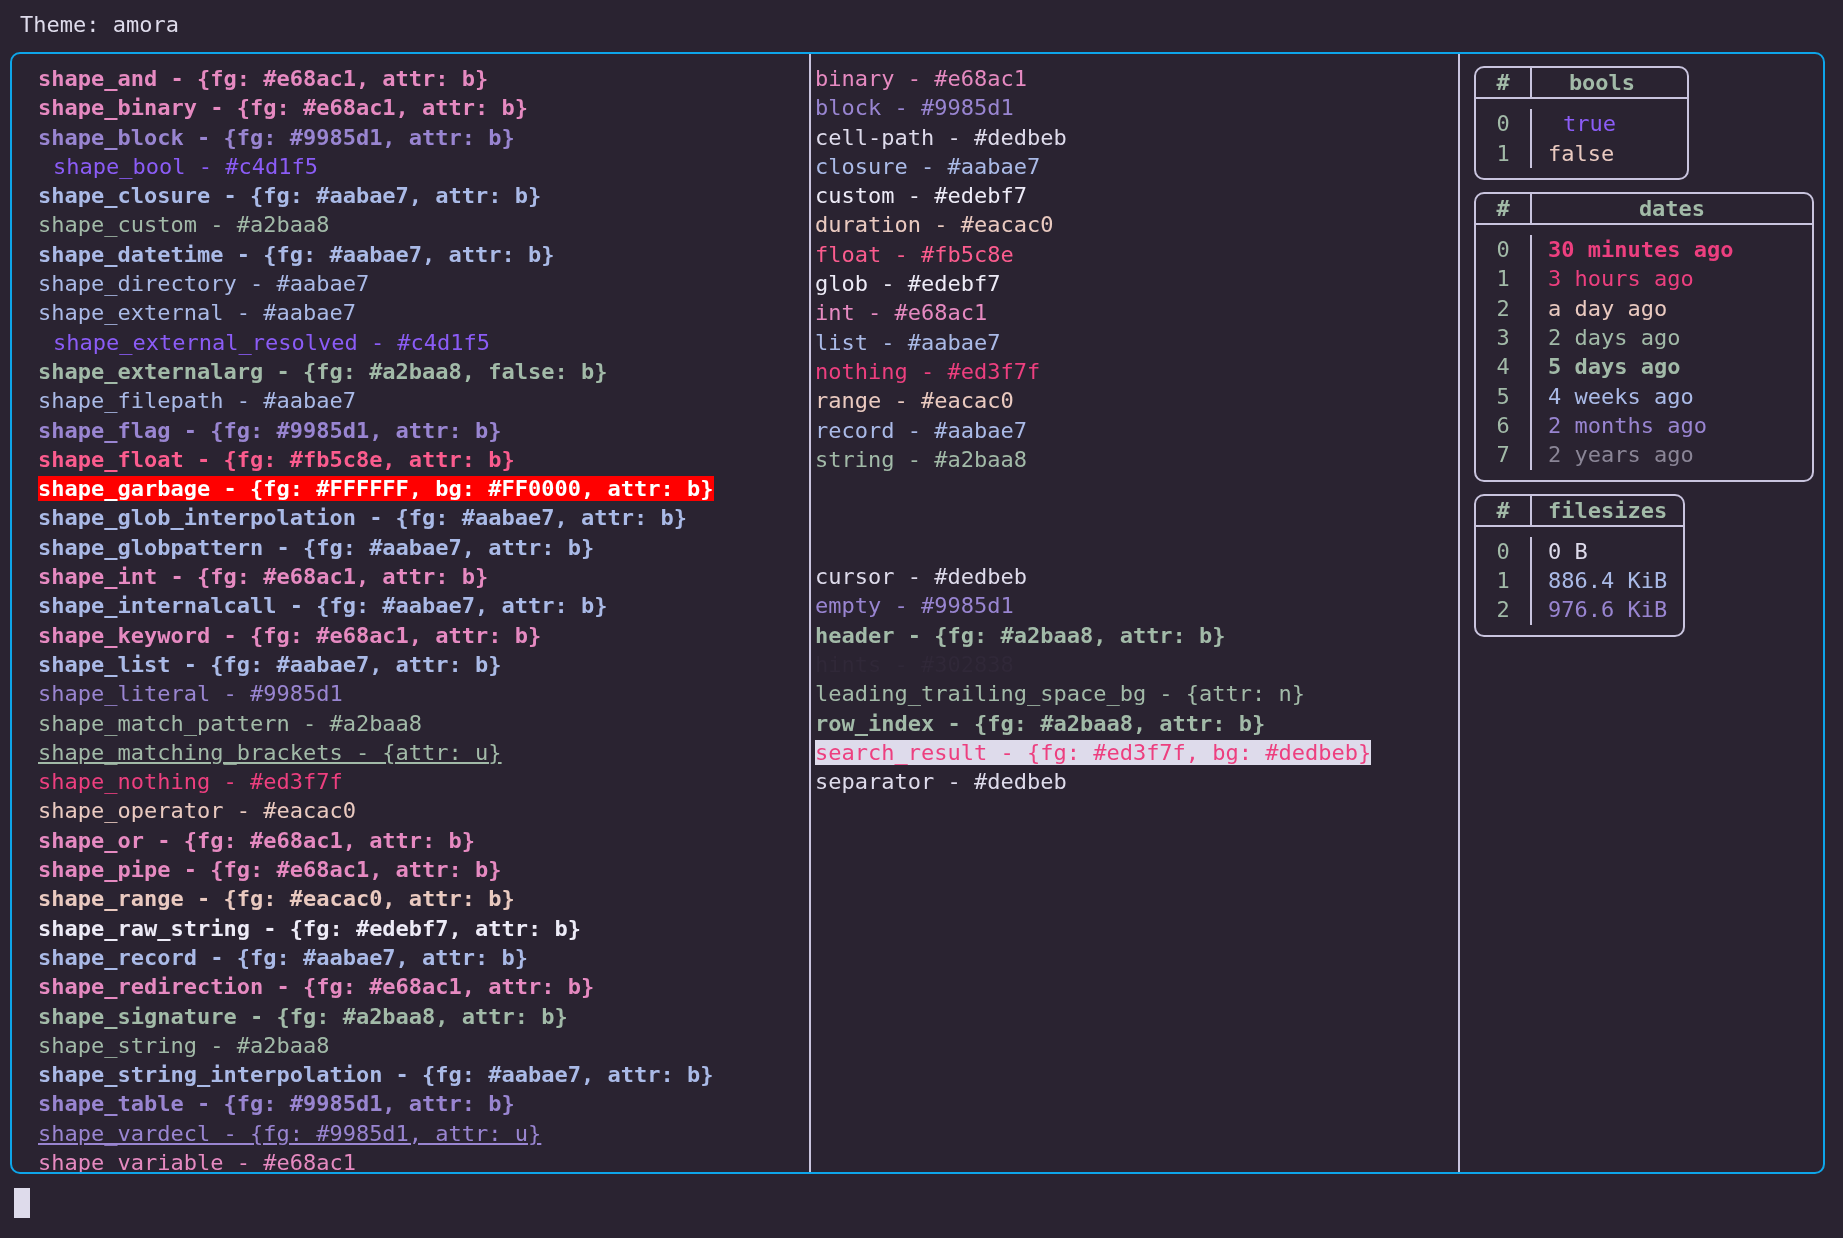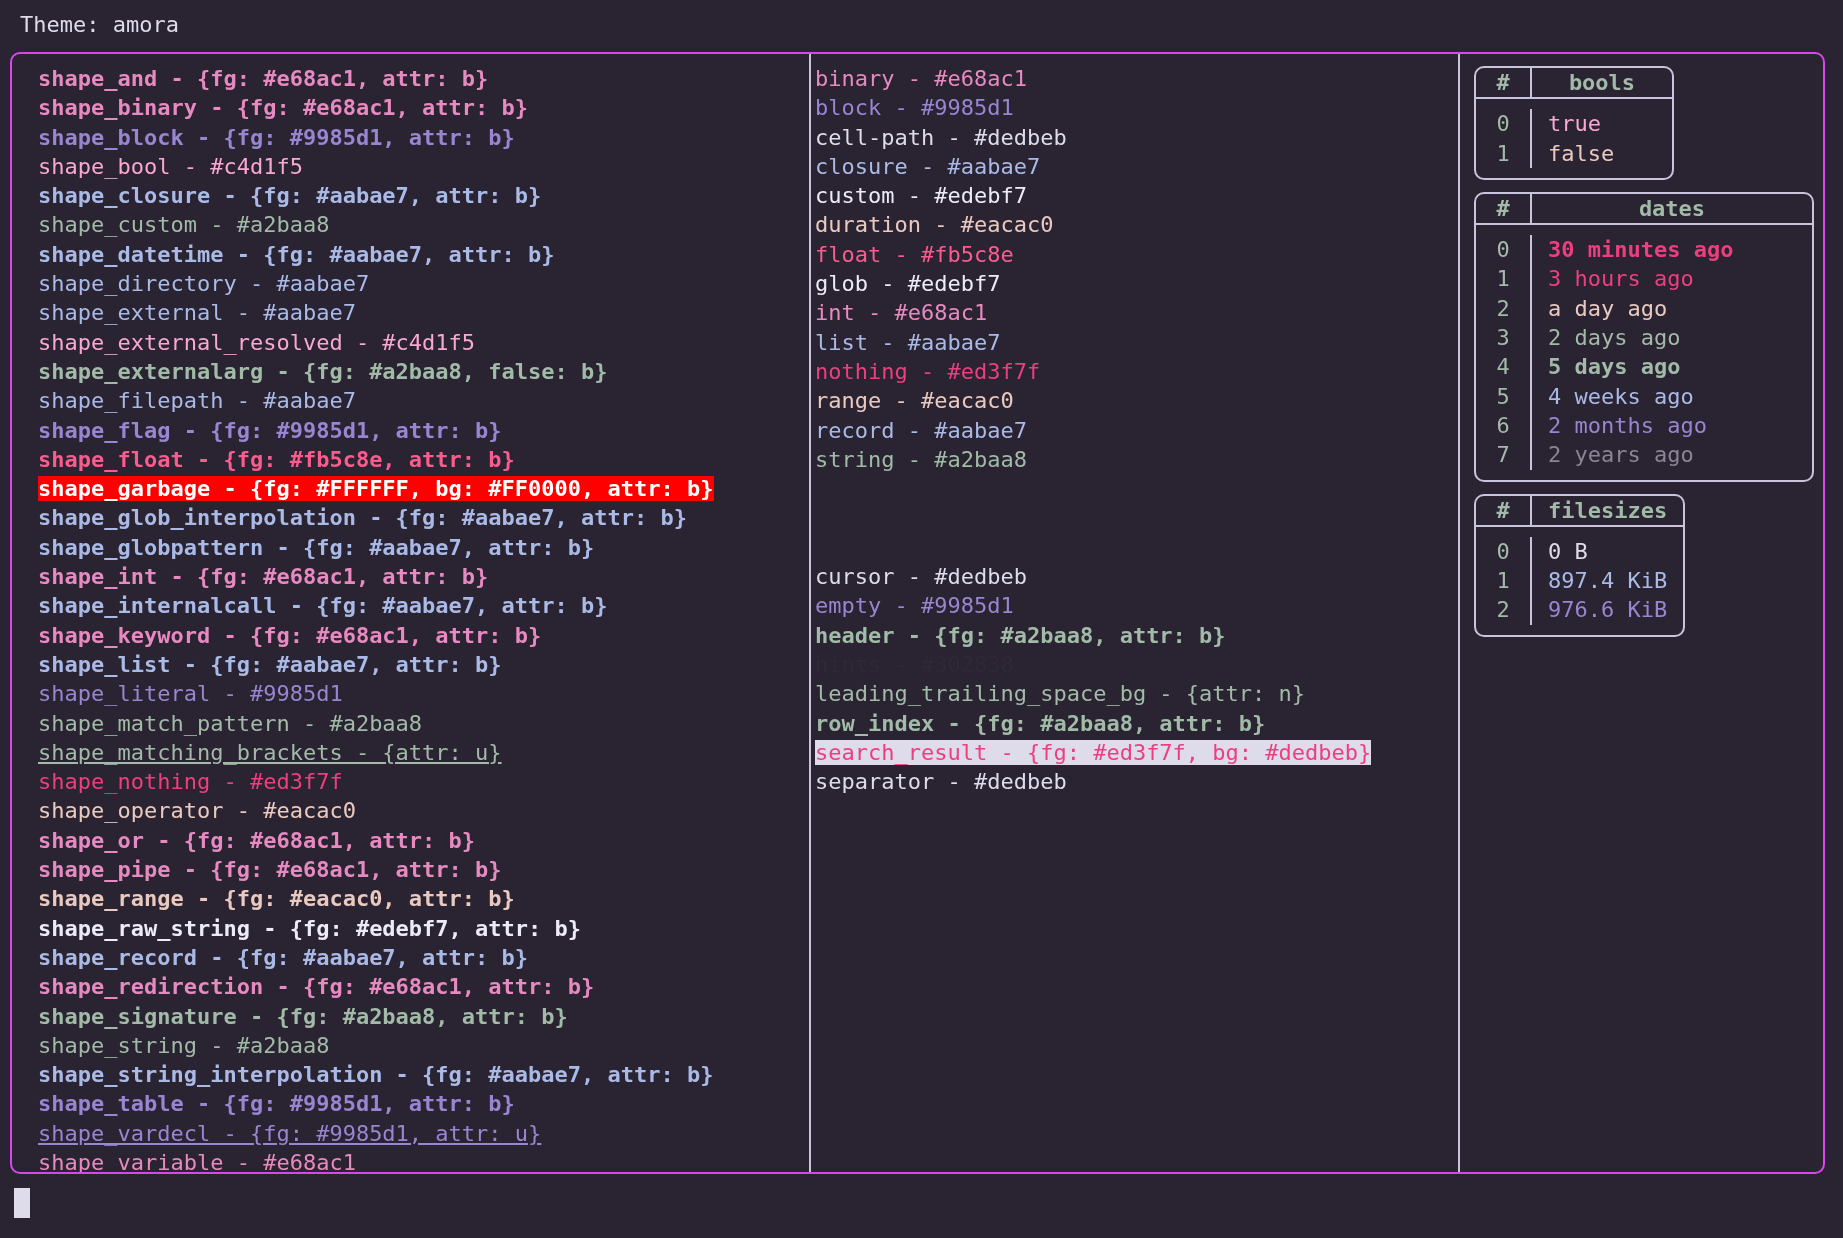--- a/index.html
+++ b/index.html
@@ -12,41 +12,41 @@
     color:#dedbeb;
     overflow:hidden;
   }
   .screen{position:relative;width:1843px;height:1238px;box-sizing:border-box;padding:0;}
   .title{position:absolute;left:20px;top:10px;font-size:22px;color:#dedbeb;letter-spacing:0px;}
 
   
   .outer{
     position:absolute;left:10px;top:52px;width:1815px;height:1122px;
     box-sizing:border-box;
-    border:2px solid #d946ef;
+    border:2px solid #0ea5e9;
     border-radius:10px;
   }
   .colsep{position:absolute;top:0;bottom:0;width:2px;background:#c9c4de;}
   .colsep.a{left:797px;}
   .colsep.b{left:1446px;}
 
   .col{position:absolute;top:0;bottom:0;overflow:hidden;}
   .col-left{left:0;width:797px;}
   .col-mid{left:799px;width:647px;}
   .col-right{left:1448px;right:0;}
 
   .lines{padding:10px 0 0 0;}
   .line{white-space:pre;padding-left:26px;height:29.3px;}
   .col-mid .line{padding-left:4px;}
   .spacer{height:29.3px;}
 
   
   .c-pink{color:#e68ac1;}
   .c-purple{color:#9985d1;}
-  .c-lav{color:#f9a8d4;}
+  .c-lav{color:#8b5cf6;margin-left:15px;}
   .c-blue{color:#aabae7;}
   .c-green{color:#a2baa8;}
   .c-rose{color:#fb5c8e;}
   .c-red{color:#ed3f7f;}
   .c-peach{color:#eacac0;}
   .c-white{color:#edebf7;}
   .c-fg{color:#dedbeb;}
   .c-dim{color:#302838;}
   .c-gray{color:#8a8596;}
   .b{font-weight:bold;}
@@ -187,21 +187,21 @@
               <div class="trow"><div class="cnum">4</div><div class="cval c-green b">5 days ago</div></div>
               <div class="trow"><div class="cnum">5</div><div class="cval c-blue">4 weeks ago</div></div>
               <div class="trow"><div class="cnum">6</div><div class="cval c-purple">2 months ago</div></div>
               <div class="trow"><div class="cnum">7</div><div class="cval c-gray">2 years ago</div></div>
               <div class="pad"></div>
             </div></div><div class="nutable t-filesizes"><div class="thead">
               <div class="trow"><div class="cnum">#</div><div class="cval">filesizes</div></div>
             </div><div class="tbody">
               <div class="pad"></div>
               <div class="trow"><div class="cnum">0</div><div class="cval c-fg">0 B</div></div>
-              <div class="trow"><div class="cnum">1</div><div class="cval c-blue">897.4 KiB</div></div>
+              <div class="trow"><div class="cnum">1</div><div class="cval c-blue">886.4 KiB</div></div>
               <div class="trow"><div class="cnum">2</div><div class="cval c-purple">976.6 KiB</div></div>
               <div class="pad"></div>
             </div></div></div>
     </div>
   </div>
 
   <div class="cursor"></div>
 </div>
 
 </body></html>

